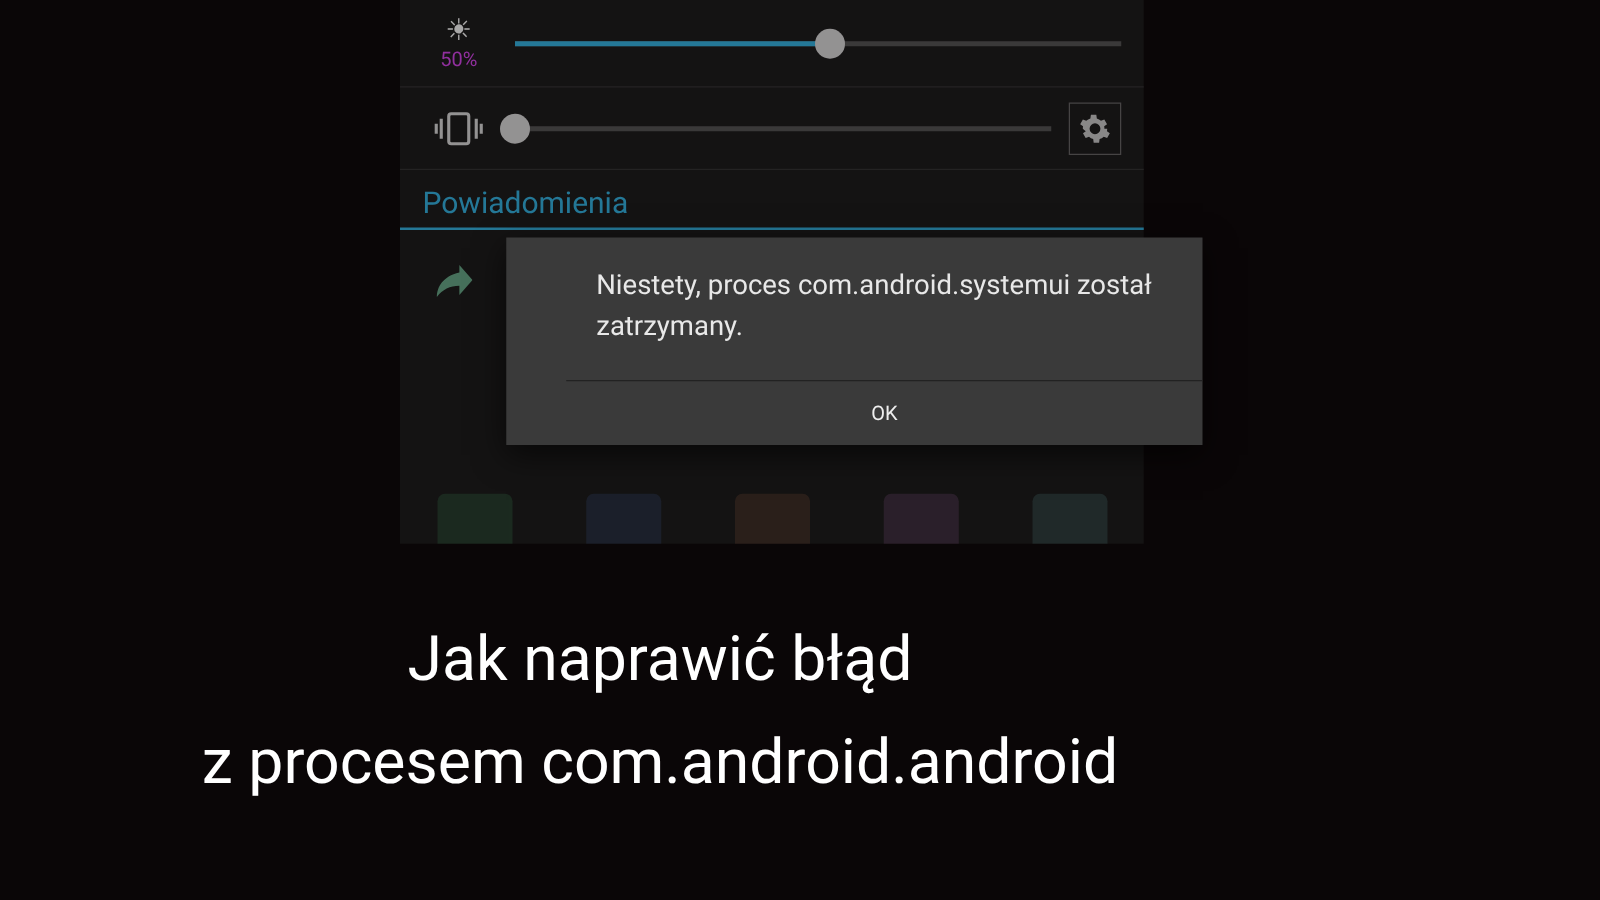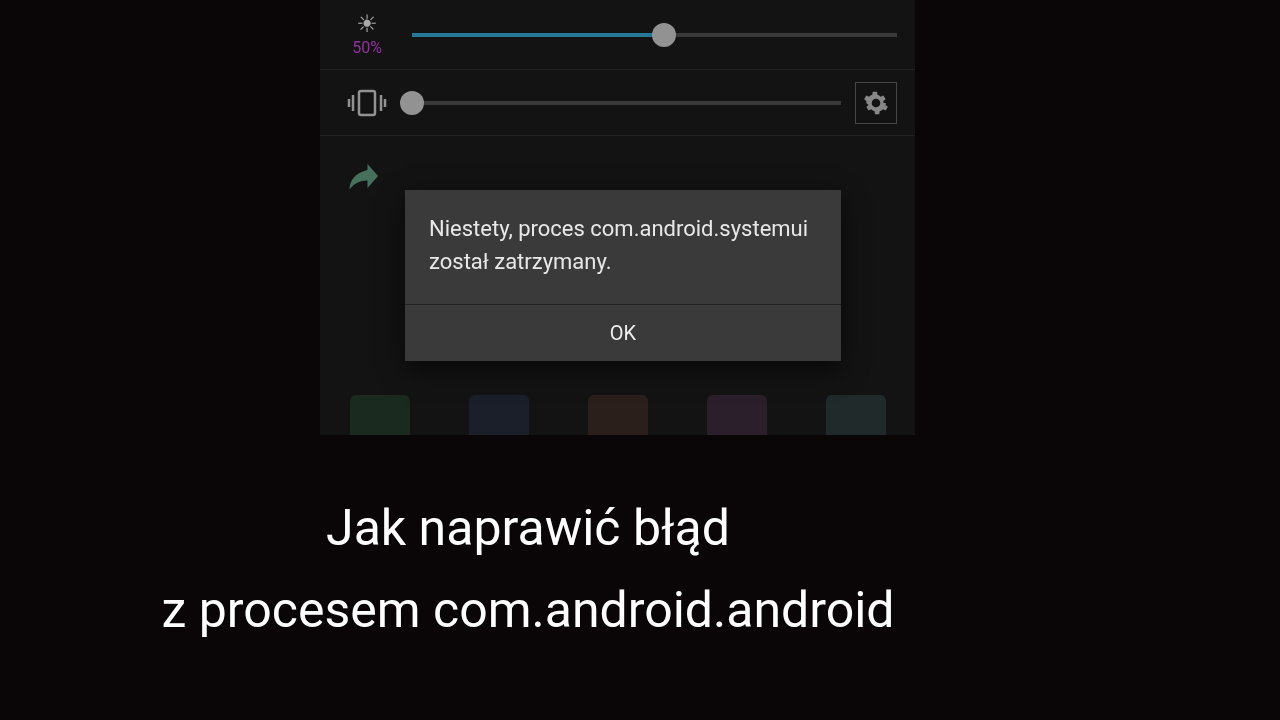--- a/index.html
+++ b/index.html
@@ -127,36 +127,37 @@
   align-items: center;
   justify-content: center;
 }
 .leaf-svg { width: 36px; height: 36px; fill: #6a8; }
 
 
 .dialog {
   position: absolute;
   left: 405px;
   top: 190px;
-  width: 436px;
+  width: 557px;
   background: #3a3a3a;
   box-shadow: 0 8px 24px rgba(0,0,0,0.6);
   color: #e8e8e8;
   opacity: 1;
+  padding-left: 48px;
 }
 .dialog-body {
   padding: 22px 24px 26px;
   font-size: 22px;
   line-height: 1.5;
 }
 .dialog-footer {
   border-top: 1px solid #222;
   text-align: center;
   padding: 16px 0;
-  font-size: 20px;
+  font-size: 16px;
   color: #eee;
 }
 
 
 .caption {
   position: absolute;
   left: 0;
   width: 1056px;
   text-align: center;
   color: #fff;
@@ -219,20 +220,21 @@
     <div class="vol-slider">
       <div class="vol-thumb"></div>
     </div>
     <div class="gear-btn">
       <svg class="gear-svg" viewBox="0 0 24 24">
         <path d="M12 8a4 4 0 100 8 4 4 0 000-8zm9 4c0 .6-.05 1.2-.15 1.77l2.1 1.64-2 3.46-2.48-1a8 8 0 01-3.06 1.78l-.38 2.65h-4l-.38-2.65a8 8 0 01-3.06-1.78l-2.48 1-2-3.46 2.1-1.64A9 9 0 013 12c0-.6.05-1.2.15-1.77L1.05 8.6l2-3.46 2.48 1a8 8 0 013.06-1.78L8.97 1.7h4l.38 2.65a8 8 0 013.06 1.78l2.48-1 2 3.46-2.1 1.64c.1.57.15 1.17.15 1.77z"></path>
       </svg>
     </div>
   </div>
 
+  <div class="notif-header">Powiadomienia</div>
 
   <div class="notif-row">
     <div class="leaf-icon">
       <svg class="leaf-svg" viewBox="0 0 24 24">
           <path d="M17 8C8 10 5 16 5 21c3-4 7-6 12-6v5l7-8-7-8v4z"></path>
         </svg>
     </div>
   </div>
 
 </div>

